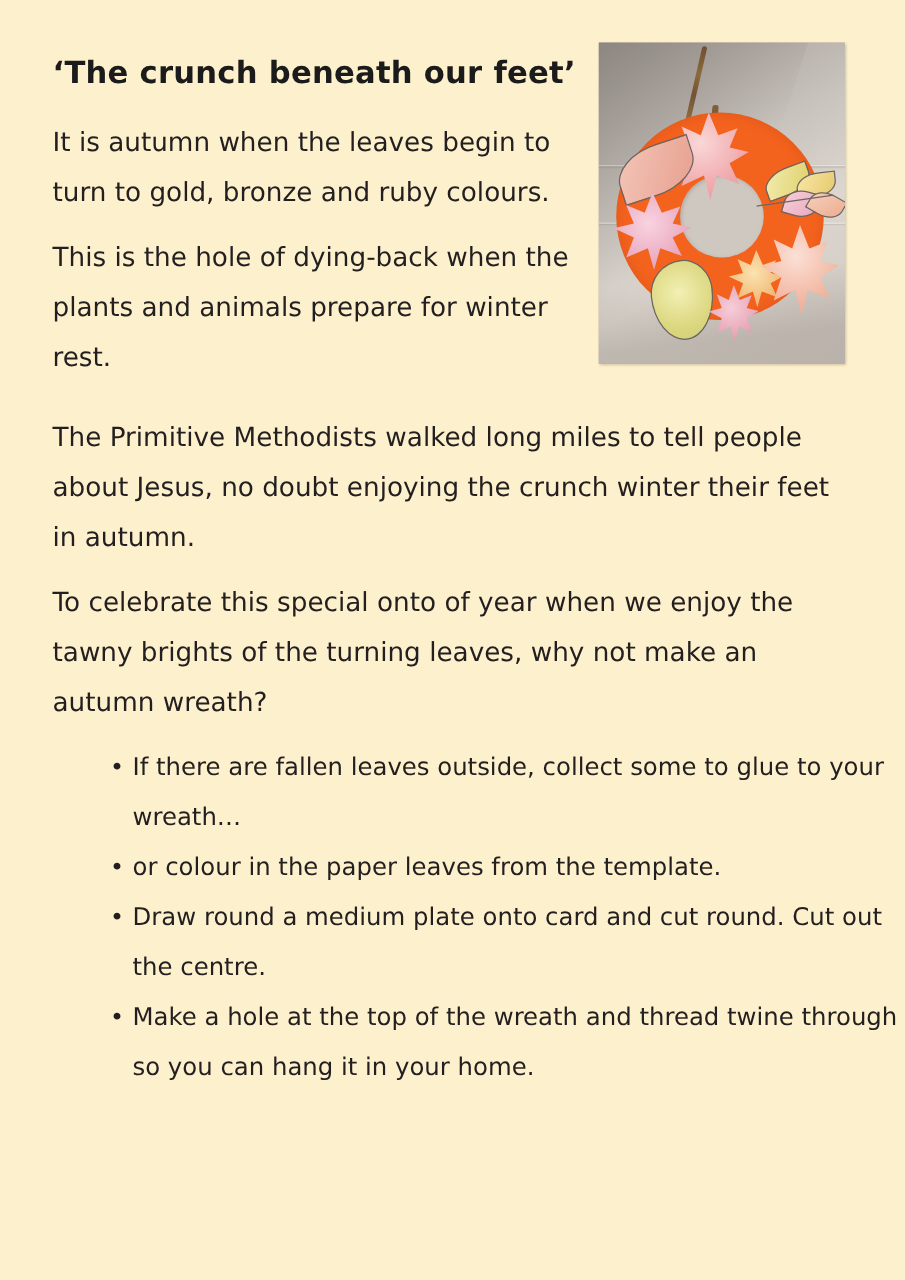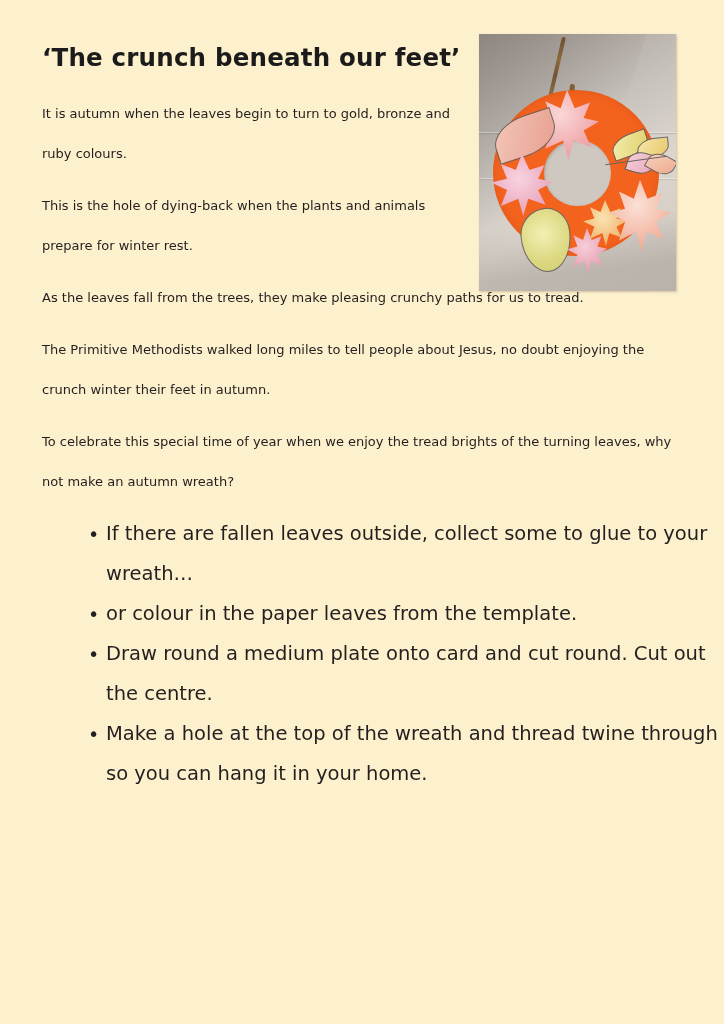--- a/index.html
+++ b/index.html
@@ -149,21 +149,21 @@
     font-size: 24.5px;
     font-weight: bold;
     color: #1b1b1b;
     letter-spacing: .2px;
     line-height: 1.15;
     font-family: "DejaVu Sans", "Liberation Sans", sans-serif;
   }
   p.para {
     margin: 0;
     padding: 0;
-    font-size: 13px;
+    font-size: 21px;
     color: #231f20;
     line-height: 40px;
     font-family: "DejaVu Sans", "Liberation Sans", sans-serif;
   }
   .para.narrow { width: 420px; }
   .para.wide { width: 645px; }
   .gap-1 { height: 22px; }
   .gap-2 { height: 12px; }
 
   ul.steps {
@@ -259,27 +259,26 @@
     <h1 class="title">‘The crunch beneath our feet’</h1>
 
     <div class="gap-1"></div>
 
     <p class="para narrow">It is autumn when the leaves begin to turn to gold, bronze and ruby colours.</p>
     <div class="gap-2"></div>
 
     <p class="para narrow">This is the hole of dying-back when the plants and animals prepare for winter rest.</p>
     <div class="gap-2"></div>
 
-    <p class="para wide">As the leaves fall from the trees, they make pleasing crunchy paths for us to tread.</p>
     <div class="gap-2"></div>
 
     <p class="para wide">The Primitive Methodists walked long miles to tell people about Jesus, no doubt enjoying the crunch winter their feet in autumn.</p>
     <div class="gap-2"></div>
 
-    <p class="para wide">To celebrate this special time of year when we enjoy the tread brights of the turning leaves, why not make an autumn wreath?</p>
+    <p class="para wide">To celebrate this special onto of year when we enjoy the tawny brights of the turning leaves, why not make an autumn wreath?</p>
     <div class="gap-2"></div>
 
     <ul class="steps">
       <li>If there are fallen leaves outside, collect some to glue to your wreath…</li>
       <li>or colour in the paper leaves from the template.</li>
       <li>Draw round a medium plate onto card and cut round. Cut out the centre.</li>
       <li>Make a hole at the top of the wreath and thread twine through so you can hang it in your home.</li>
     </ul>
 
   </div>

